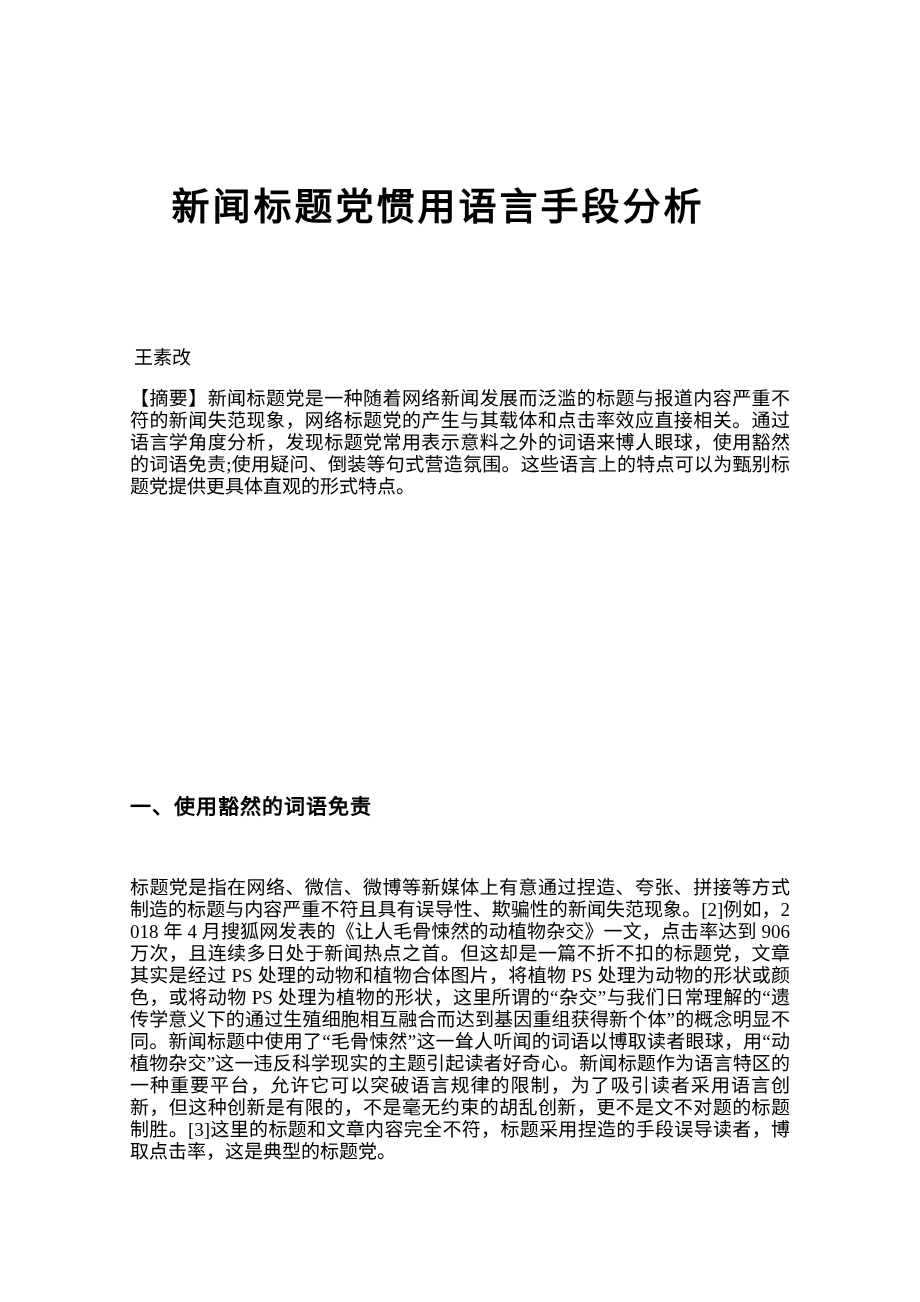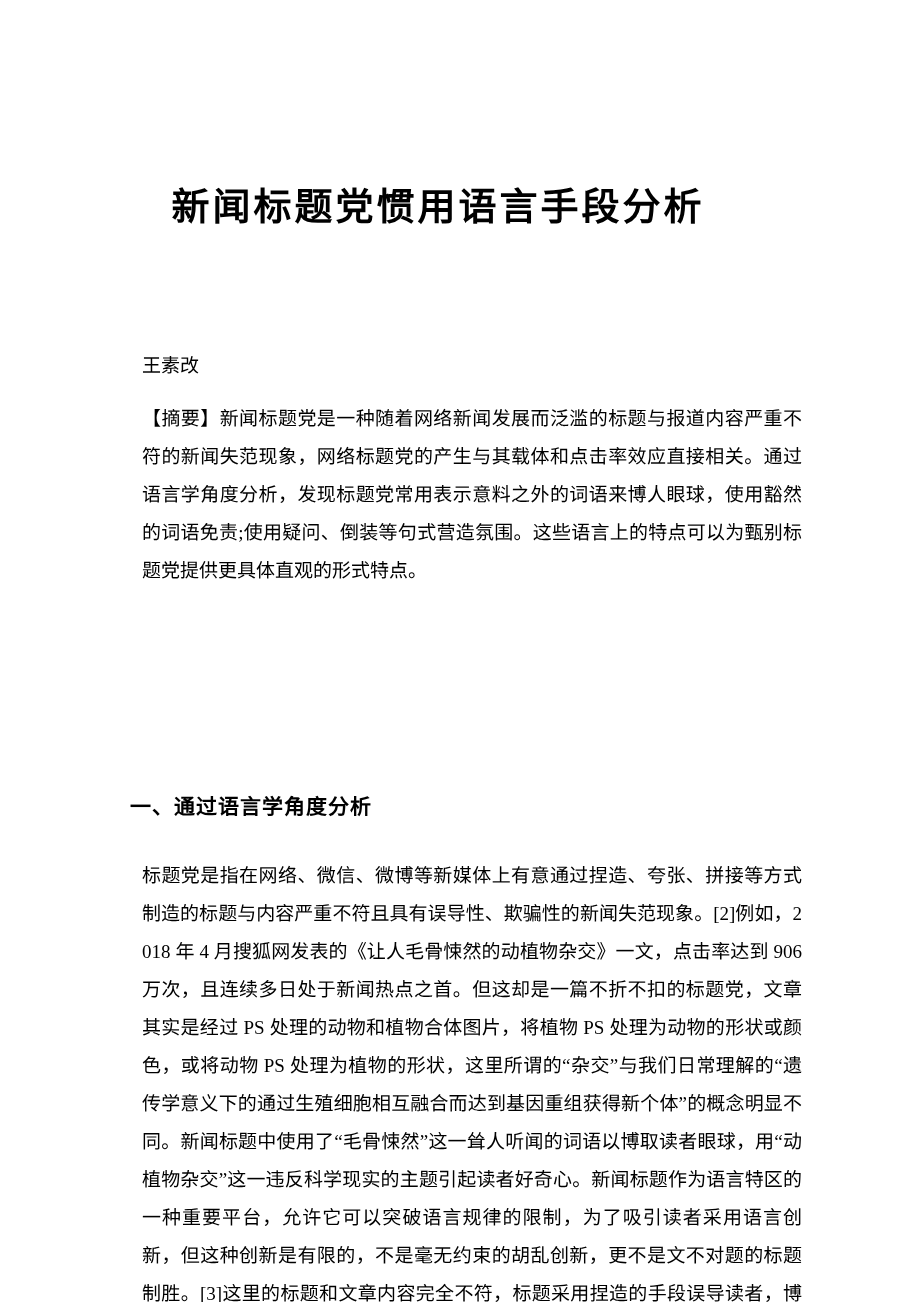--- a/index.html
+++ b/index.html
@@ -26,39 +26,39 @@
     font-size: 38px;
     font-weight: bold;
     letter-spacing: 3px;
     font-family: "Liberation Serif", "DejaVu Serif", serif;
   }
   .author {
     position: absolute;
     top: 341px;
     left: 130px;
     width: 660px;
-    margin: 12px;
+    margin: 4px;
     font-size: 19px;
     line-height: 26px;
   }
   .para {
     position: absolute;
     left: 130px;
     width: 660px;
-    margin: 12px;
+    margin: 0;
     font-size: 19px;
-    line-height: 38px;
+    line-height: 22px;
     text-align: justify;
     text-justify: inter-ideograph;
     word-break: break-all;
   }
   .abstract  { top: 388px; }
   .keywords  { top: 536px; }
   .intro     { top: 578px; }
-  .sec-body  { top: 845px; }
+  .sec-body  { top: 877px; }
   .section-heading {
     position: absolute;
     top: 790px;
     left: 130px;
     width: 660px;
     margin: 0;
     font-size: 21px;
     font-weight: bold;
     font-family: "Liberation Sans", "DejaVu Sans", sans-serif;
     letter-spacing: 1px;
@@ -69,16 +69,16 @@
 
 <div class="page">
   <h1 class="doc-title">新闻标题党惯用语言手段分析</h1>
 
   <p class="author">王素改</p>
 
   <p class="para abstract">【摘要】新闻标题党是一种随着网络新闻发展而泛滥的标题与报道内容严重不符的新闻失范现象，网络标题党的产生与其载体和点击率效应直接相关。通过语言学角度分析，发现标题党常用表示意料之外的词语来博人眼球，使用豁然的词语免责;使用疑问、倒装等句式营造氛围。这些语言上的特点可以为甄别标题党提供更具体直观的形式特点。</p>
 
 
 
-  <h2 class="section-heading">一、通过语言学角度分析</h2>
+  <h2 class="section-heading">一、使用豁然的词语免责</h2>
 
   <p class="para sec-body">标题党是指在网络、微信、微博等新媒体上有意通过捏造、夸张、拼接等方式制造的标题与内容严重不符且具有误导性、欺骗性的新闻失范现象。[2]例如，2018 年 4 月搜狐网发表的《让人毛骨悚然的动植物杂交》一文，点击率达到 906 万次，且连续多日处于新闻热点之首。但这却是一篇不折不扣的标题党，文章其实是经过 PS 处理的动物和植物合体图片，将植物 PS 处理为动物的形状或颜色，或将动物 PS 处理为植物的形状，这里所谓的“杂交”与我们日常理解的“遗传学意义下的通过生殖细胞相互融合而达到基因重组获得新个体”的概念明显不同。新闻标题中使用了“毛骨悚然”这一耸人听闻的词语以博取读者眼球，用“动植物杂交”这一违反科学现实的主题引起读者好奇心。新闻标题作为语言特区的一种重要平台，允许它可以突破语言规律的限制，为了吸引读者采用语言创新，但这种创新是有限的，不是毫无约束的胡乱创新，更不是文不对题的标题制胜。[3]这里的标题和文章内容完全不符，标题采用捏造的手段误导读者，博取点击率，这是典型的标题党。</p>
 </div>
 
 </body></html>

